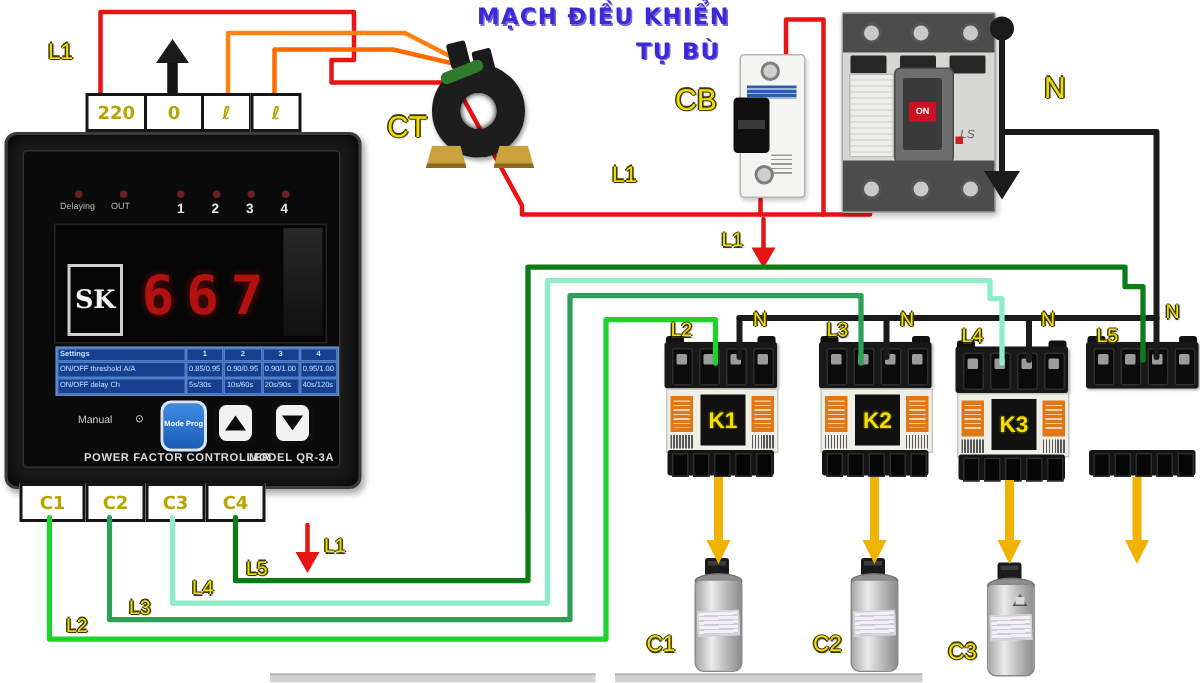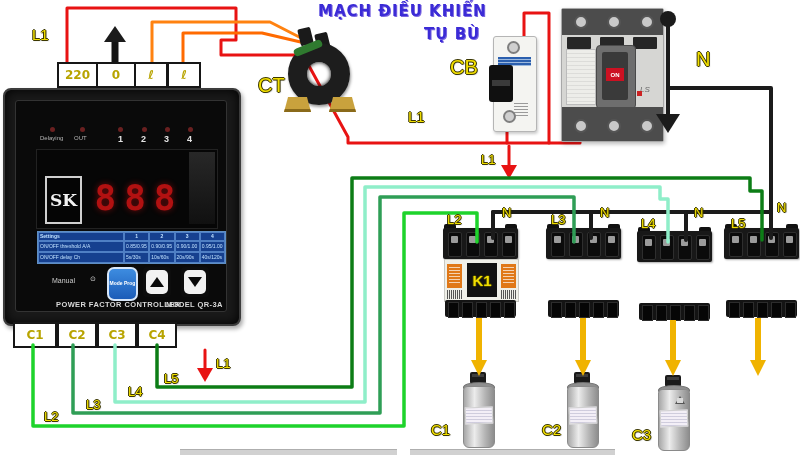--- a/index.html
+++ b/index.html
@@ -175,21 +175,21 @@
         <span class="ind-dot" style="left:172px;top:26px;"></span>
         <span class="ind-num" style="left:102px;top:33px;">1</span>
         <span class="ind-num" style="left:125px;top:33px;">2</span>
         <span class="ind-num" style="left:148px;top:33px;">3</span>
         <span class="ind-num" style="left:171px;top:33px;">4</span>
 
         <div id="disp-zone">
           <div id="sk-box">
             <span>SK</span>
           </div>
-          <div id="seg-display">888</div>
+          <div id="seg-display">667</div>
           <div id="disp-glare"></div>
         </div>
 
         <div id="settings-table">
           <div class="hc" style="justify-content:flex-start;">Settings</div>
           <div class="hc">1</div>
           <div class="hc">2</div>
           <div class="hc">3</div>
           <div class="hc">4</div>
           <div><span>ON/OFF threshold</span>&nbsp;<span>A/A</span></div>
@@ -318,37 +318,55 @@
     </div>
     <div class="contactor" style="left:546px;top:228px;">
       <div class="k-ear" style="left:1px;"></div>
         <div class="k-ear" style="right:1px;"></div>
       <div class="k-top">
           <span class="k-stud" style="left:5px;"></span>
           <span class="k-stud" style="left:23px;"></span>
           <span class="k-stud" style="left:41px;"></span>
           <span class="k-stud" style="left:59px;"></span>
         </div>
+      <div class="k-mid">
+        <div class="k-side" style="left:2px;"></div>
+          <div class="k-side" style="right:2px;"></div>
+        <div class="k-code" style="left:2px;"></div>
+          <div class="k-code" style="right:2px;"></div>
+        <div class="k-center">
+            <span class="k-name">K2</span>
+          </div>
+      </div>
       <div class="k-bot">
           <span class="k-prong" style="left:3px;"></span>
           <span class="k-prong" style="left:17px;"></span>
           <span class="k-prong" style="left:31px;"></span>
           <span class="k-prong" style="left:45px;"></span>
           <span class="k-prong" style="left:59px;"></span>
         </div>
     </div>
     <div class="contactor" style="left:637px;top:231px;">
       <div class="k-ear" style="left:1px;"></div>
         <div class="k-ear" style="right:1px;"></div>
       <div class="k-top">
           <span class="k-stud" style="left:5px;"></span>
           <span class="k-stud" style="left:23px;"></span>
           <span class="k-stud" style="left:41px;"></span>
           <span class="k-stud" style="left:59px;"></span>
         </div>
+      <div class="k-mid">
+        <div class="k-side" style="left:2px;"></div>
+          <div class="k-side" style="right:2px;"></div>
+        <div class="k-code" style="left:2px;"></div>
+          <div class="k-code" style="right:2px;"></div>
+        <div class="k-center">
+            <span class="k-name">K3</span>
+          </div>
+      </div>
       <div class="k-bot">
           <span class="k-prong" style="left:3px;"></span>
           <span class="k-prong" style="left:17px;"></span>
           <span class="k-prong" style="left:31px;"></span>
           <span class="k-prong" style="left:45px;"></span>
           <span class="k-prong" style="left:59px;"></span>
         </div>
     </div>
     <div class="contactor" style="left:724px;top:228px;">
       <div class="k-ear" style="left:1px;"></div>

